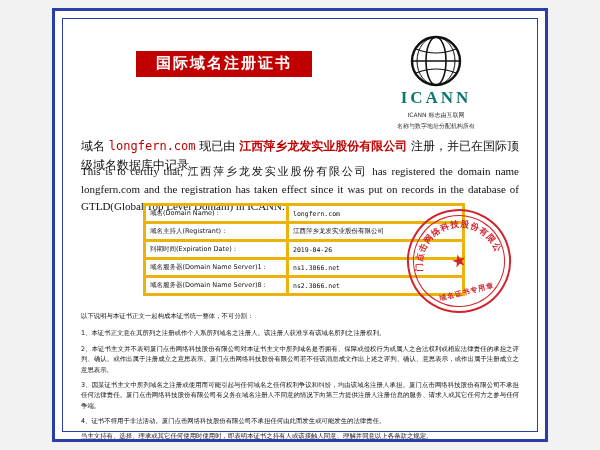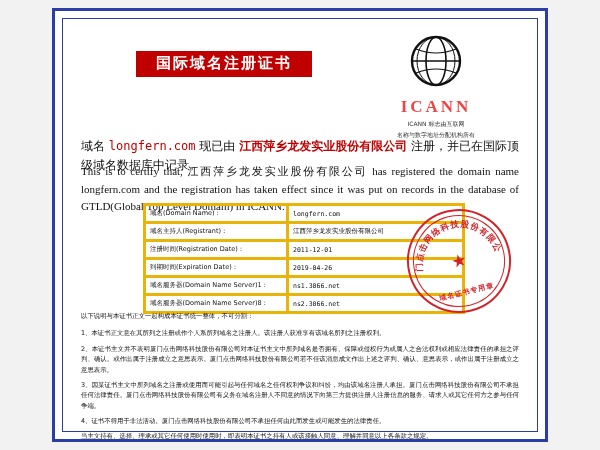--- a/index.html
+++ b/index.html
@@ -41,22 +41,22 @@
     margin-top:7px;font-size:11px;color:#111;font-weight:bold;
     font-family:"Liberation Serif", serif;
   }
   .icann{
     position:absolute;right:4px;top:0;width:170px;text-align:center;
   }
   .globe{
     display:block;margin:0 auto;
   }
   .icann-word{
-    font-size:17px;letter-spacing:3px;color:#ef4444;font-weight:bold;
-    font-family:"Liberation Serif", serif;margin-top:10px;
+    font-size:17px;letter-spacing:3px;color:#0f766e;font-weight:bold;
+    font-family:"Liberation Serif", serif;margin-top:1px;
   }
   .icann-sub{
     font-size:6px;color:#333;line-height:1.5;margin-top:2px;
     font-family:"DejaVu Sans", sans-serif;
   }
   
   .para{
     position:absolute;left:26px;right:26px;
     font-size:12px;line-height:1.55;color:#111;
     font-family:"DejaVu Sans", sans-serif;
@@ -159,24 +159,20 @@
       <tbody>
         <tr>
           <td class="k">域名(Domain Name)：</td>
           <td class="v">longfern.com</td>
         </tr>
         <tr>
           <td class="k">域名主持人(Registrant)：</td>
           <td class="v">江西萍乡龙发实业股份有限公司</td>
         </tr>
         <tr>
-          <td class="k">注册时间(Registration Date)：</td>
-          <td class="v">2011-12-01</td>
-        </tr>
-        <tr>
           <td class="k">到期时间(Expiration Date)：</td>
           <td class="v">2019-04-26</td>
         </tr>
         <tr>
           <td class="k">域名服务器(Domain Name Server)1：</td>
           <td class="v">ns1.3066.net</td>
         </tr>
         <tr>
           <td class="k">域名服务器(Domain Name Server)8：</td>
           <td class="v">ns2.3066.net</td>

